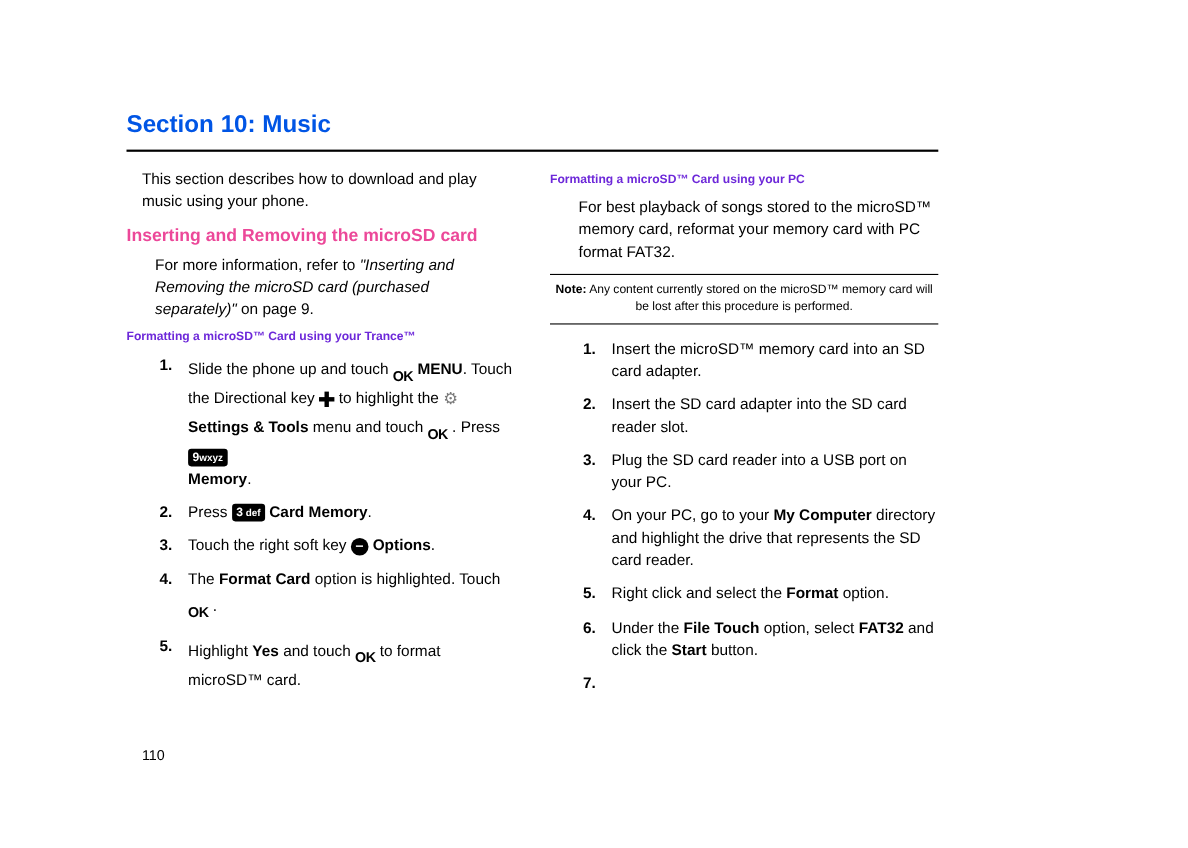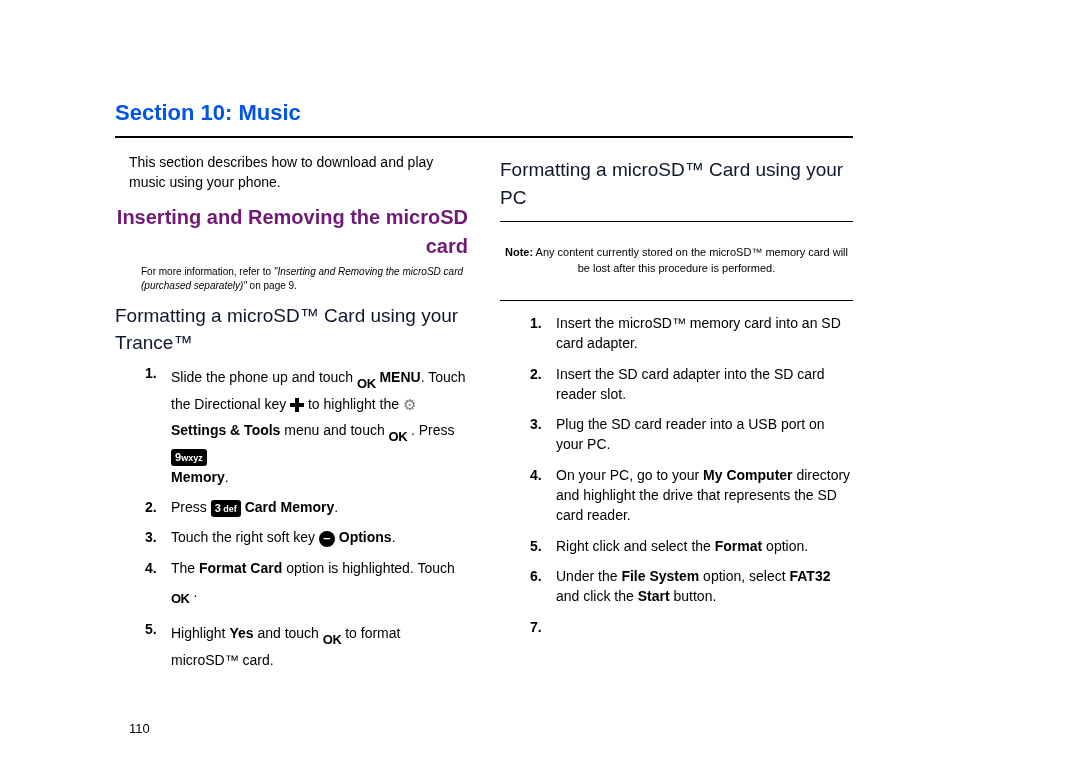--- a/index.html
+++ b/index.html
@@ -34,35 +34,34 @@
   }
   .col {
     flex: 1;
     font-size: 14px;
     line-height: 1.45;
   }
   .intro {
     margin: 0 0 10px 14px;
   }
   h2.subsection {
-    color: #701a75;
-    font-size: 20px;
+    color: #ec4899;
+    font-size: 16px;
     font-weight: bold;
     margin: 6px 0 4px 0;
-    text-align: right;
   }
   .ref {
     margin: 0 0 8px 26px;
-    font-size: 10px;
+    font-size: 14px;
   }
   .italic { font-style: italic; }
   h3.sub-sub {
-    color: #0f172a;
-    font-size: 19px;
-    font-weight: normal;
+    color: #6d28d9;
+    font-size: 11px;
+    font-weight: bold;
     margin: 4px 0 6px 0;
   }
   ol.steps {
     margin: 0 0 0 30px;
     padding: 0;
     list-style: none;
   }
   ol.steps li {
     margin-bottom: 10px;
     position: relative;
@@ -132,21 +131,21 @@
     height: 16px;
     vertical-align: middle;
     text-align: center;
     line-height: 14px;
     font-weight: bold;
     font-size: 13px;
   }
   .note-box {
     border-top: 1px solid #000;
     border-bottom: 1px solid #000;
-    padding: 23px 4px;
+    padding: 6px 4px;
     margin: 10px 0 12px 0;
     font-size: 11px;
     text-align: center;
   }
   .page-number {
     margin-top: 50px;
     font-size: 13px;
     padding-left: 14px;
   }
 </style>
@@ -222,20 +221,21 @@
           <span class="ok-icon">OK</span>
           <span>  to format microSD™ card.</span>
         </li>
       </ol>
 
       <div class="page-number">110</div>
     </div>
 
     <div class="col">
       <h3 class="sub-sub">Formatting a microSD™ Card using your PC</h3>
+      <p class="intro" style="margin-left:26px">For best playback of songs stored to the microSD™ memory card, reformat your memory card with PC format FAT32.</p>
 
       <div class="note-box">
         <span class="bold">Note:</span><span> Any content currently stored on the microSD™ memory card will be lost after this procedure is performed.</span>
       </div>
 
       <ol class="steps">
         <li>
           <span class="num">1.</span>
           <span>Insert the microSD™ memory card into an SD card adapter.</span>
         </li>
@@ -255,21 +255,21 @@
         </li>
         <li>
           <span class="num">5.</span>
           <span>Right click and select the </span>
           <span class="bold">Format</span>
           <span> option.</span>
         </li>
         <li>
           <span class="num">6.</span>
           <span>Under the </span>
-          <span class="bold">File System</span>
+          <span class="bold">File Touch</span>
           <span> option, select </span>
           <span class="bold">FAT32</span>
           <span> and click the </span>
           <span class="bold">Start</span>
           <span> button.</span>
         </li>
         <li>
           <span class="num">7.</span>
         </li>
       </ol>

